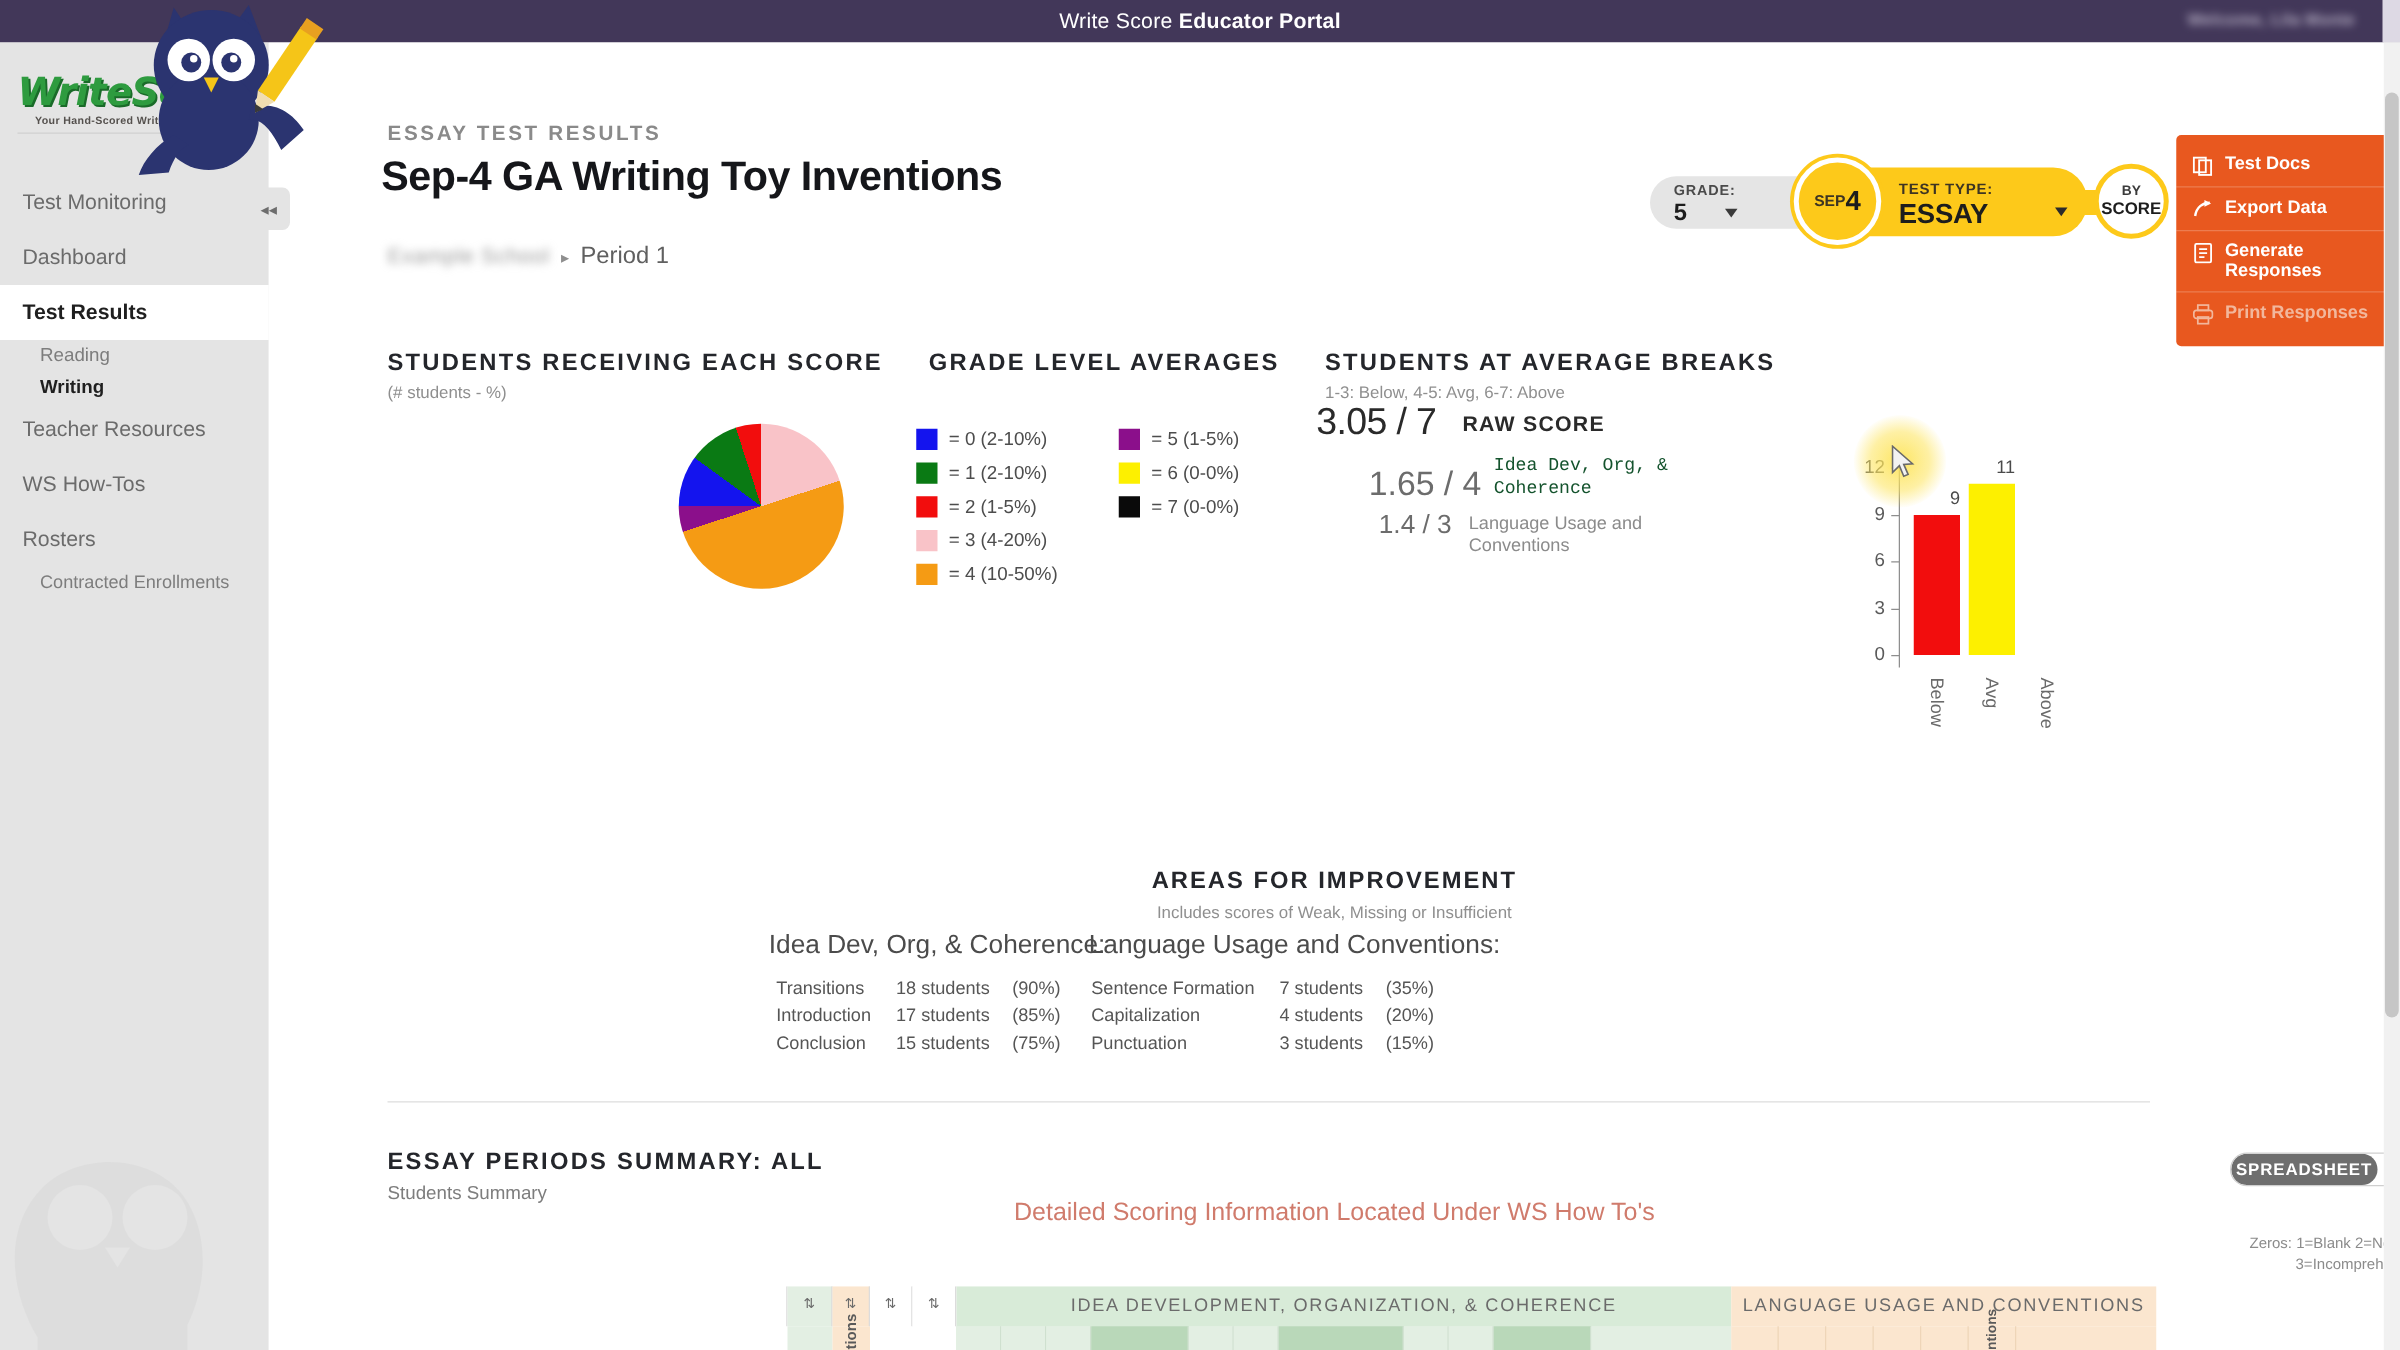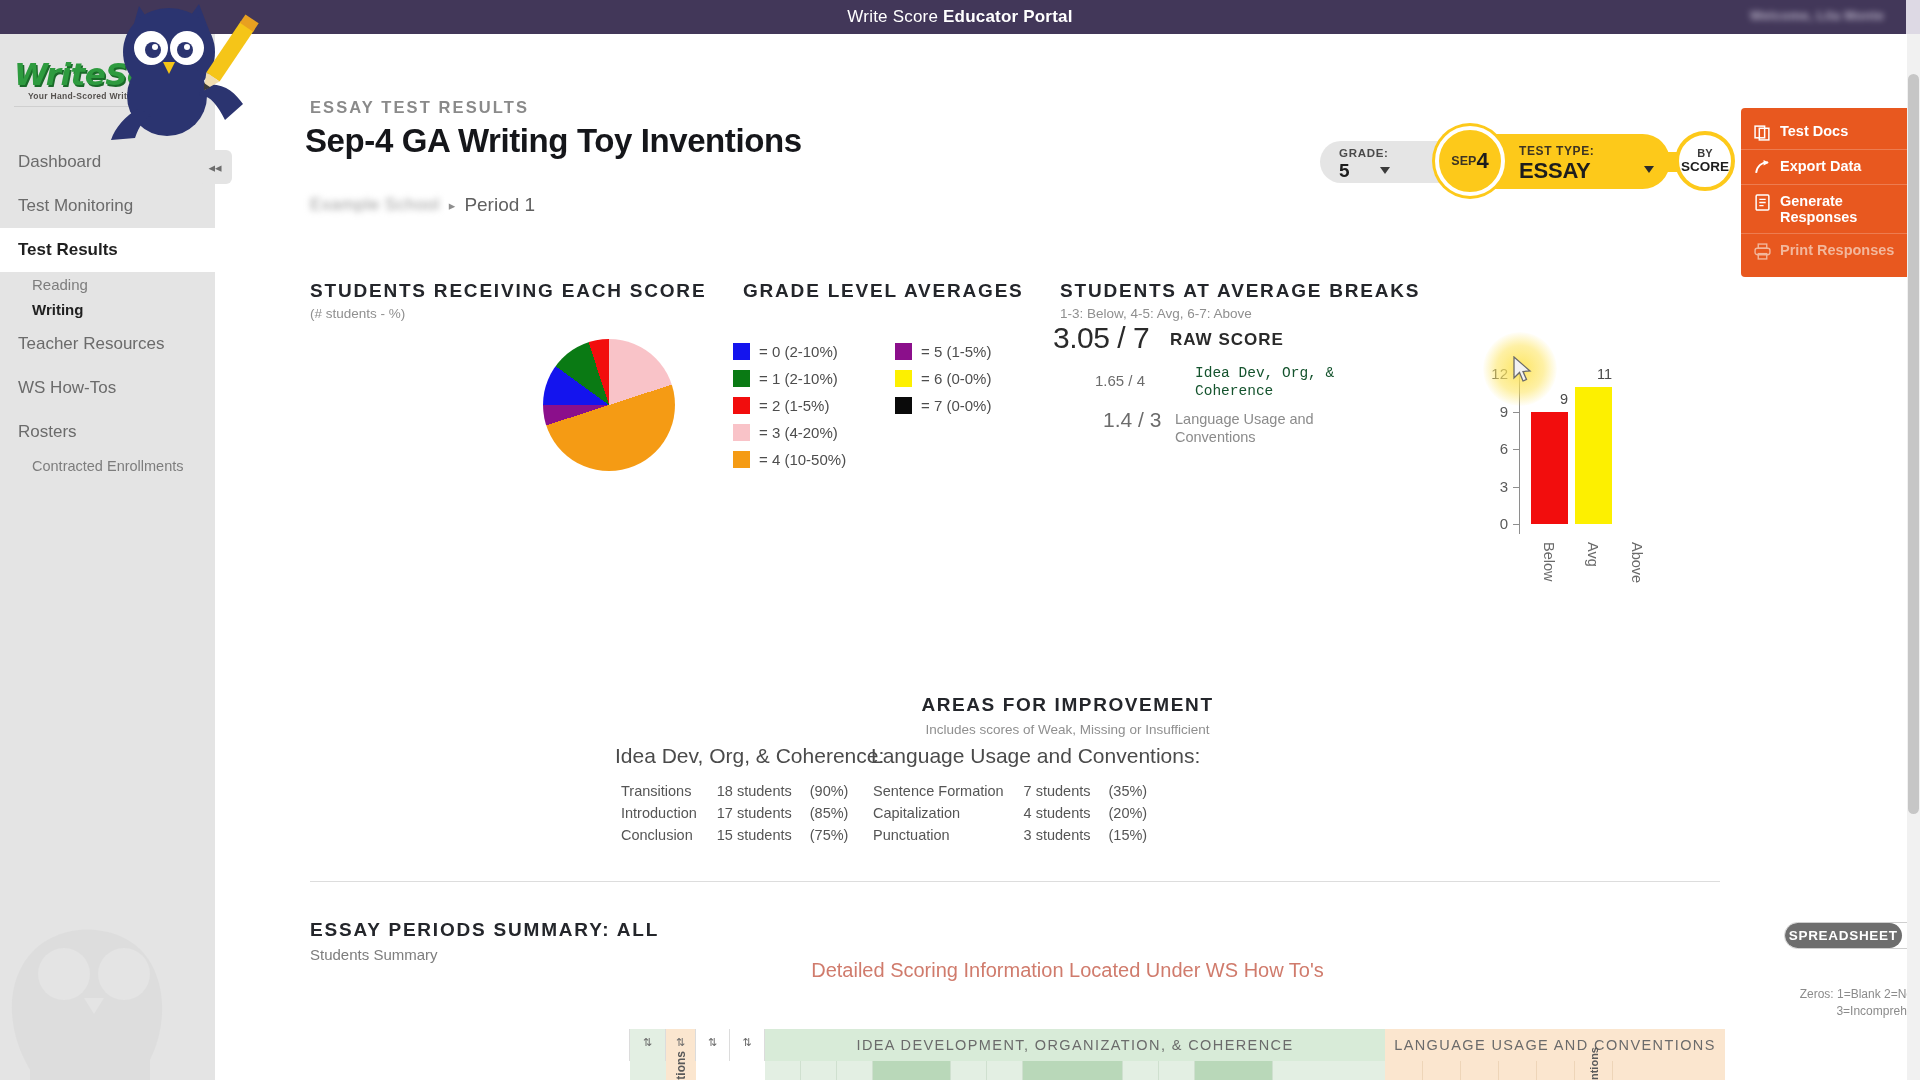--- a/index.html
+++ b/index.html
@@ -205,21 +205,21 @@
   
   .avg-main {
     position: absolute; left: 838px; top: 287px;
     font-size: 30px; color: #2a2a2a; letter-spacing: -.5px;
   }
   .avg-main-lab {
     position: absolute; left: 955px; top: 296px;
     font-size: 17px; font-weight: 700; color: #2a2a2a; letter-spacing: 1px;
   }
   .avg-r1 { position: absolute; left: 880px; top: 338px;
-    font-size: 15px; color: #6c6c6c; }
+    font-size: 27px; color: #6c6c6c; }
   .avg-r1-lab { position: absolute; left: 980px; top: 330px;
     font-size: 14.5px; color: #14532d; line-height: 1.25; width: 150px; font-family: Liberation Mono, monospace; }
   .avg-r2 { position: absolute; left: 888px; top: 374px;
     font-size: 21px; color: #6c6c6c; }
   .avg-r2-lab { position: absolute; left: 960px; top: 376px;
     font-size: 14.5px; color: #8b8b8b; line-height: 1.25; width: 170px; }
 
   
   .bars { position: absolute; left: 1272px; top: 330px;
     width: 190px; height: 170px; }
@@ -300,24 +300,24 @@
 
   <div class="sidebar">
     <div class="logo-area">
       <div class="logo-text">WriteScore</div>
       <div class="logo-tag">Your Hand-Scored Writing Solution</div>
       <div class="logo-rule"></div>
     </div>
 
     <div class="navlist">
       <div class="navitem">
+        <span>Test Monitoring</span>
+      </div>
+      <div class="navitem">
         <span>Dashboard</span>
-      </div>
-      <div class="navitem">
-        <span>Test Monitoring</span>
       </div>
       <div class="navitem active">
         <span>Test Results</span>
       </div>
       <div class="navsub">
         <span>Reading</span>
       </div>
       <div class="navsub active">
         <span>Writing</span>
       </div>

